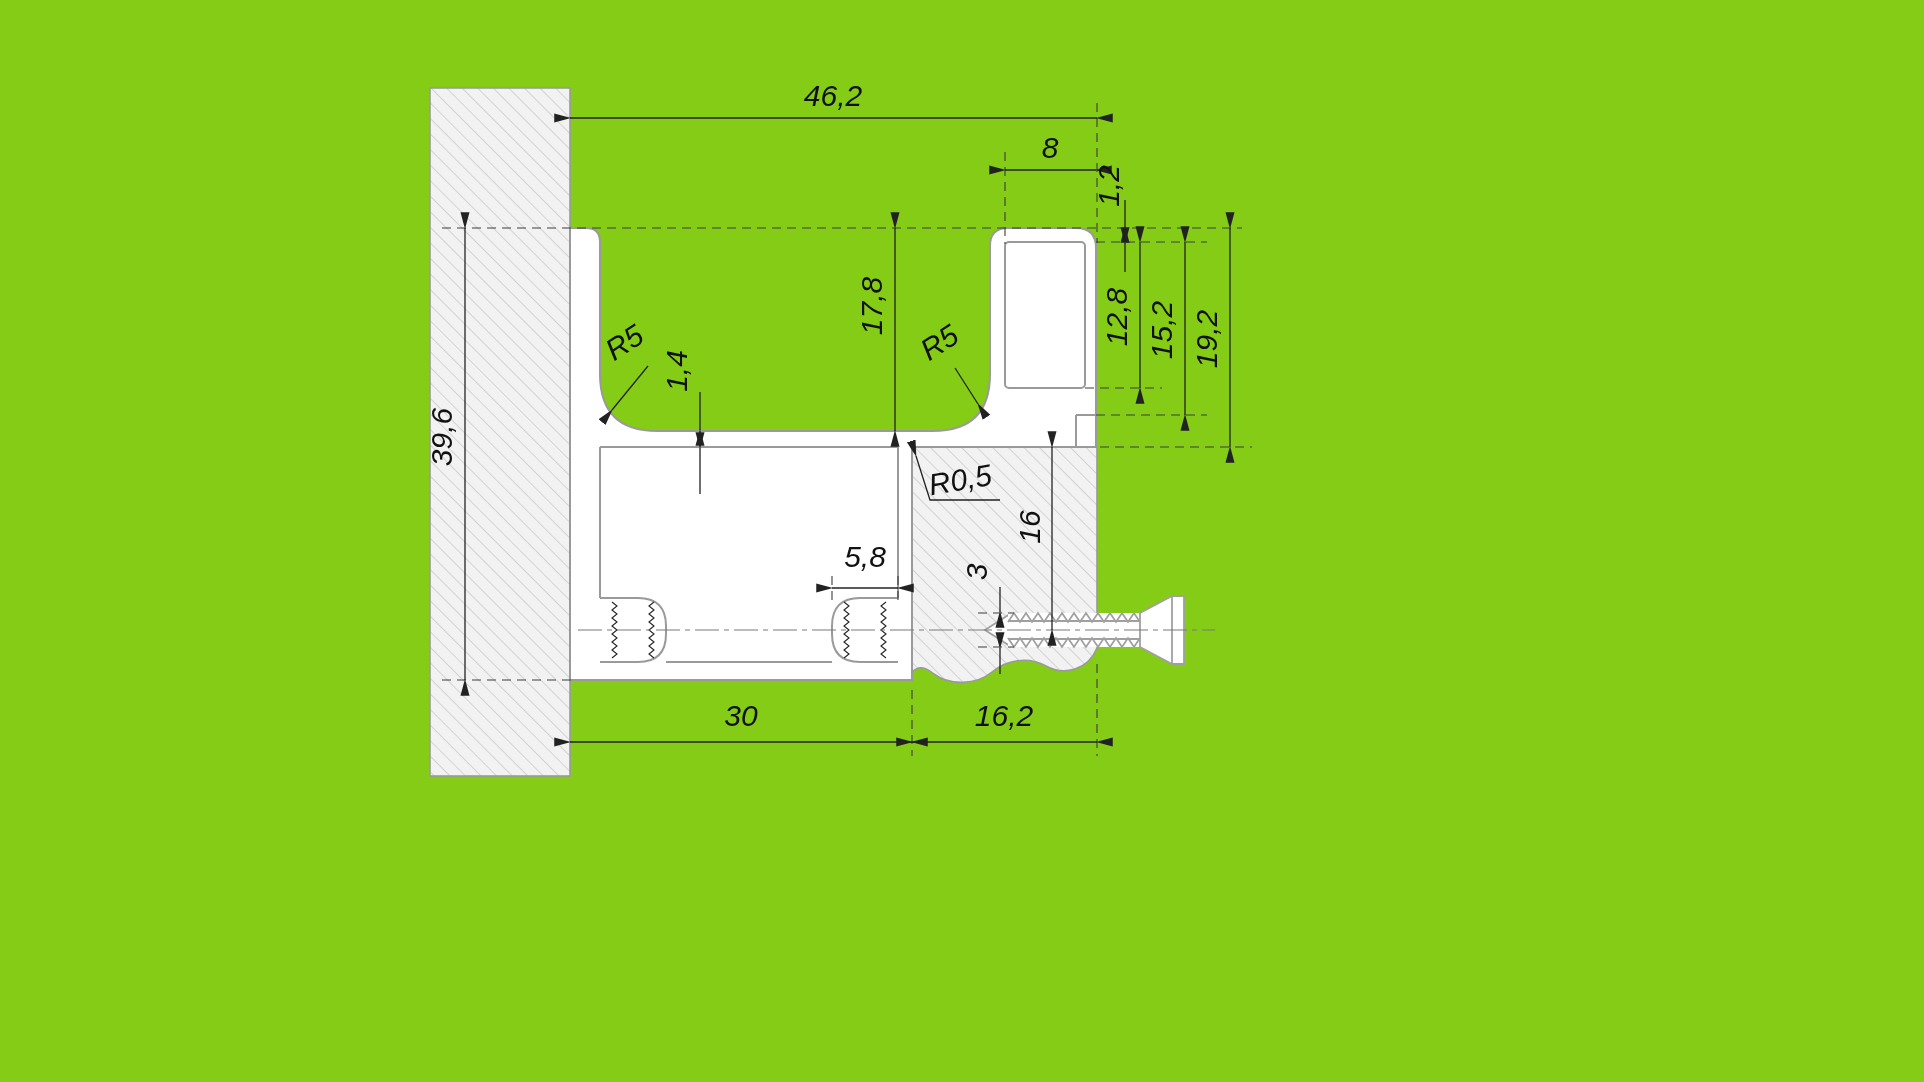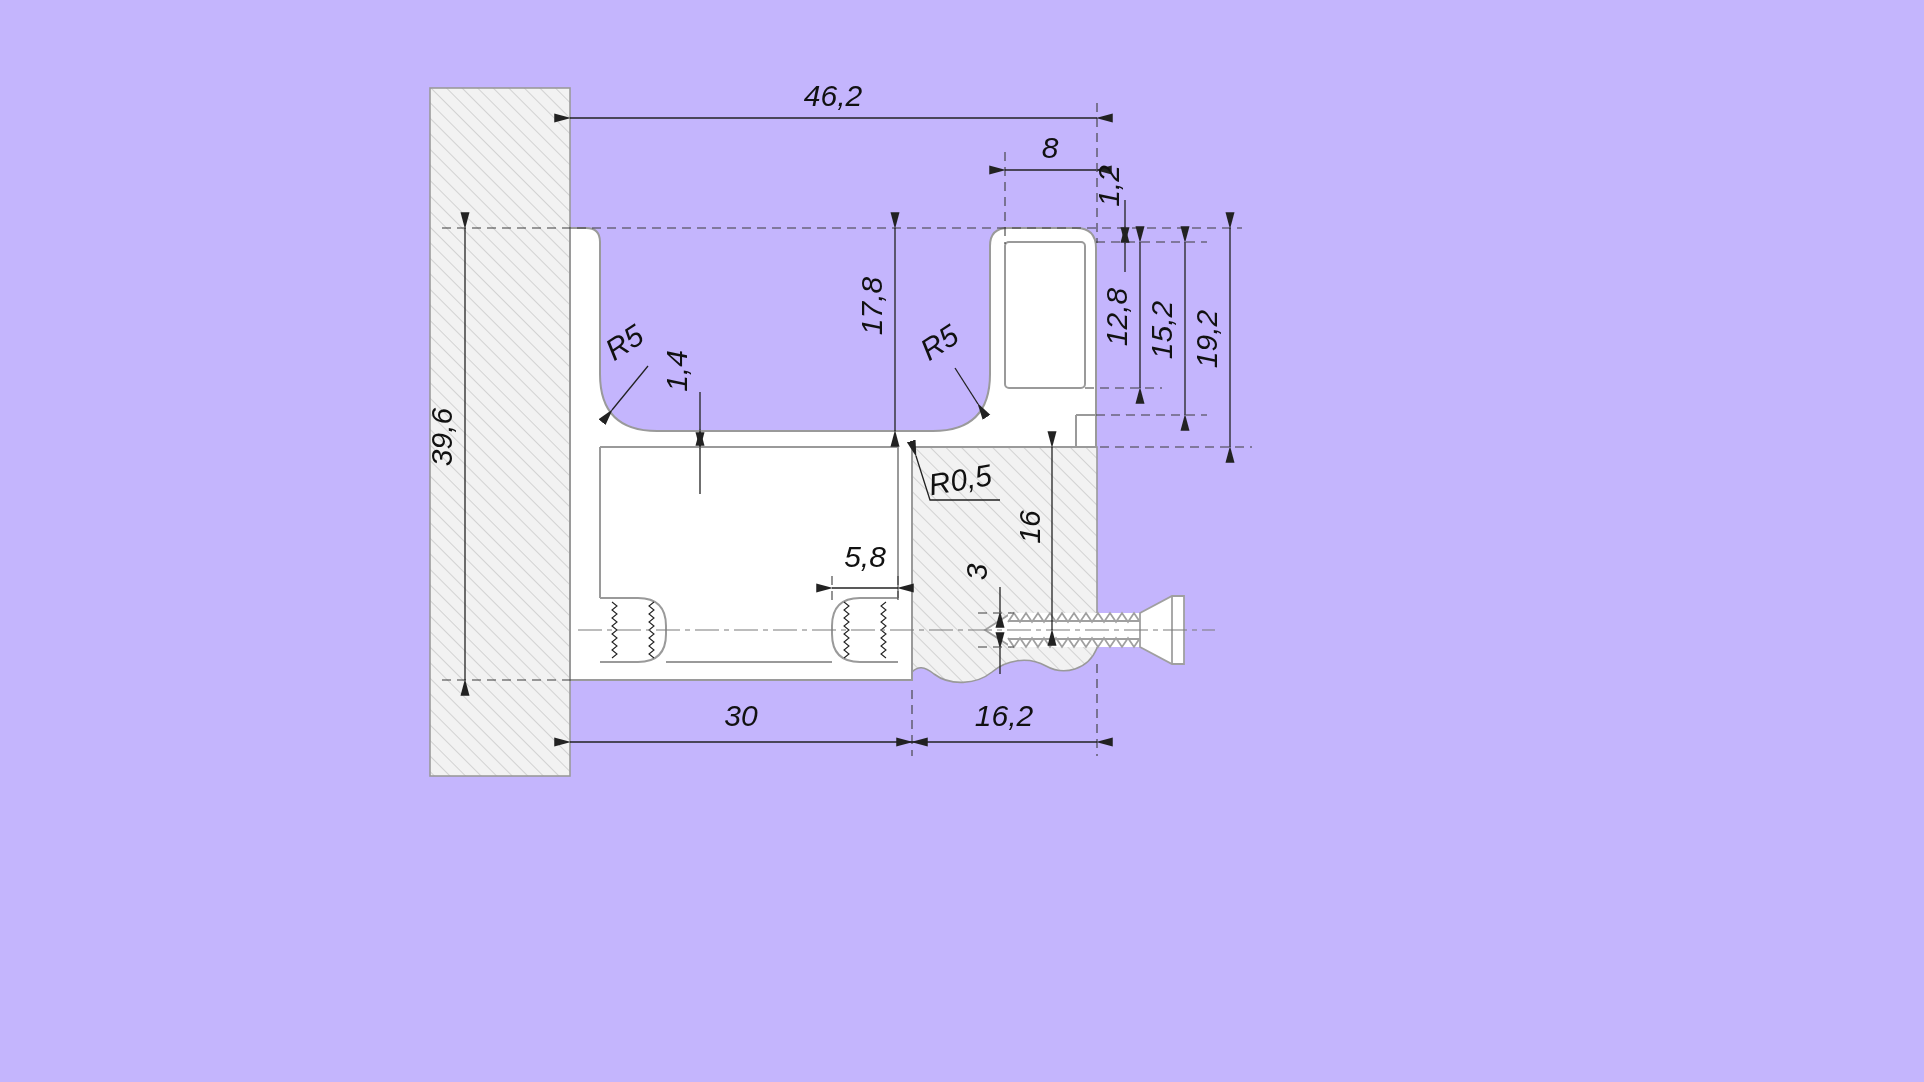--- a/index.html
+++ b/index.html
@@ -1,17 +1,17 @@
 <!DOCTYPE html>
 <html><head>
 <meta charset="utf-8">
 <style>
   html,body{margin:0;padding:0;background:#ffffff;}
   body{width:1924px;height:1082px;overflow:hidden;}
-  .stage{width:1924px;height:1082px;position:relative;background:#c4b5fd;}
+  .stage{width:1924px;height:1082px;position:relative;background:#84cc16;}
   svg text{
     font-family:"Liberation Sans", sans-serif;
     font-style:italic;
     font-size:30px;
     fill:#111111;
   }
   .dimline{stroke:#222222;stroke-width:1.3;fill:none;}
   .thin{stroke:#222222;stroke-width:1.1;fill:none;}
   .ext{stroke:#3c3c3c;stroke-width:1.1;stroke-dasharray:9 6;fill:none;}
   .prof{stroke:#9a9a9a;stroke-width:2;fill:none;}

